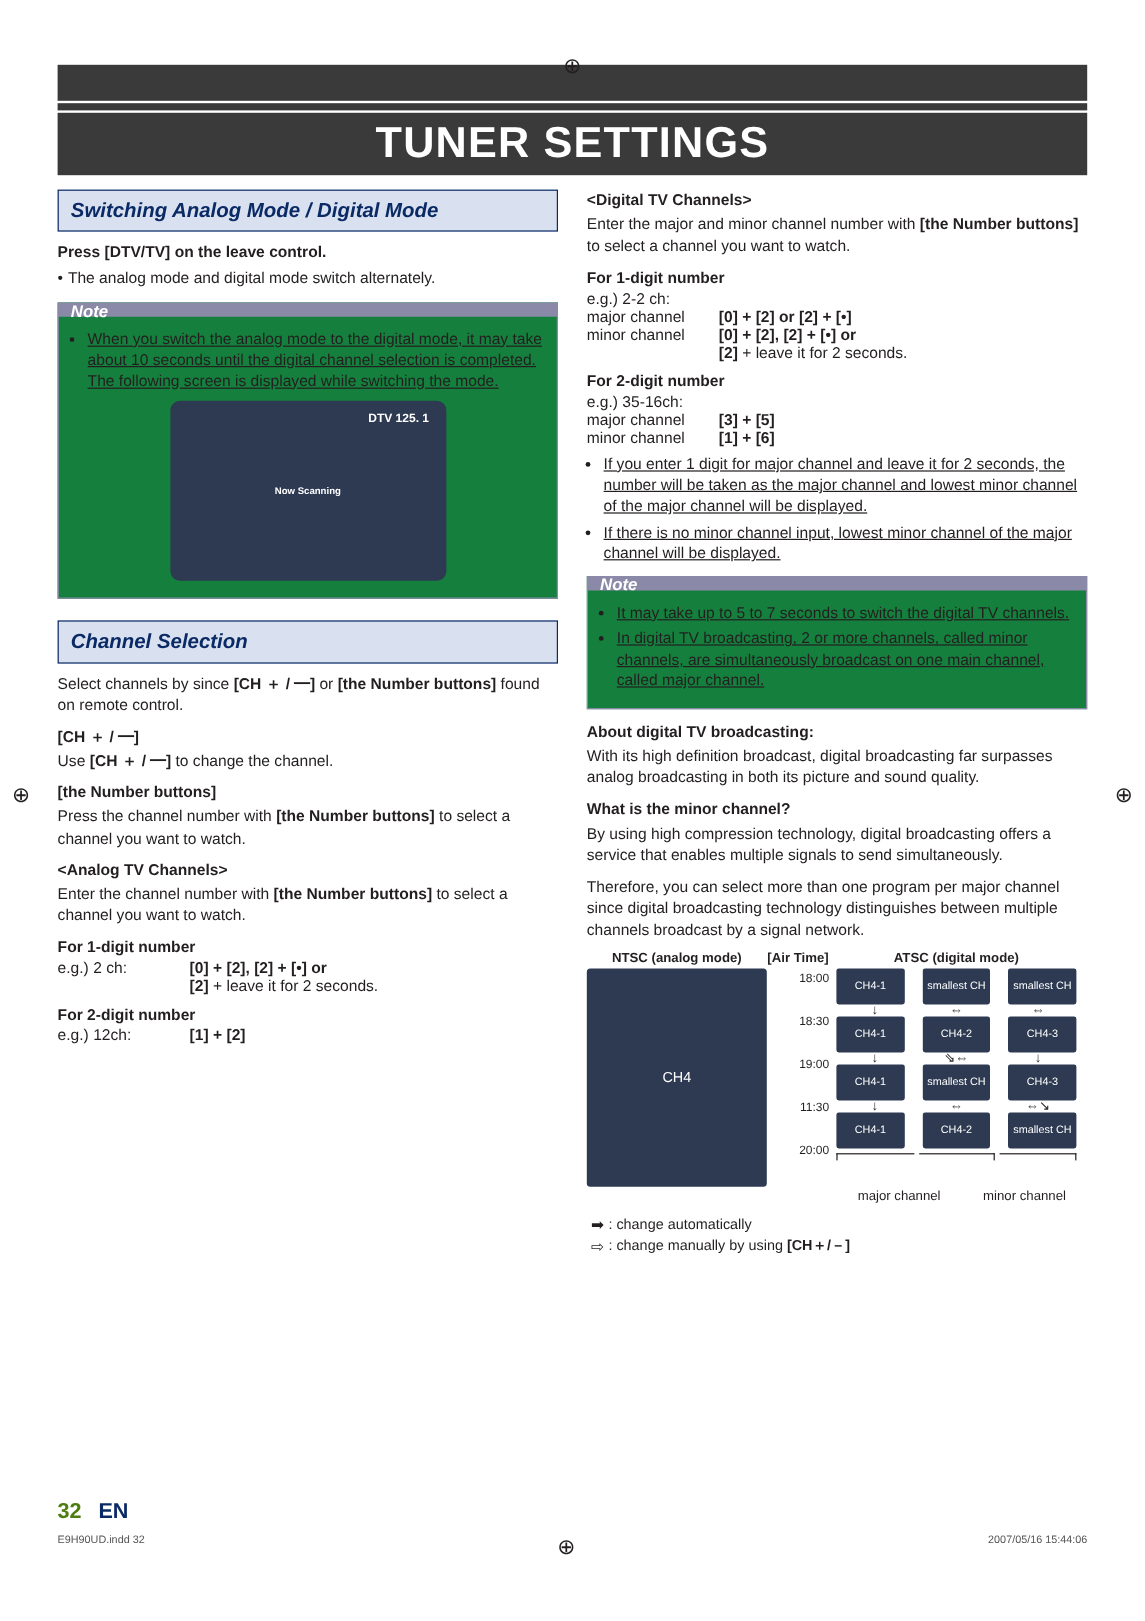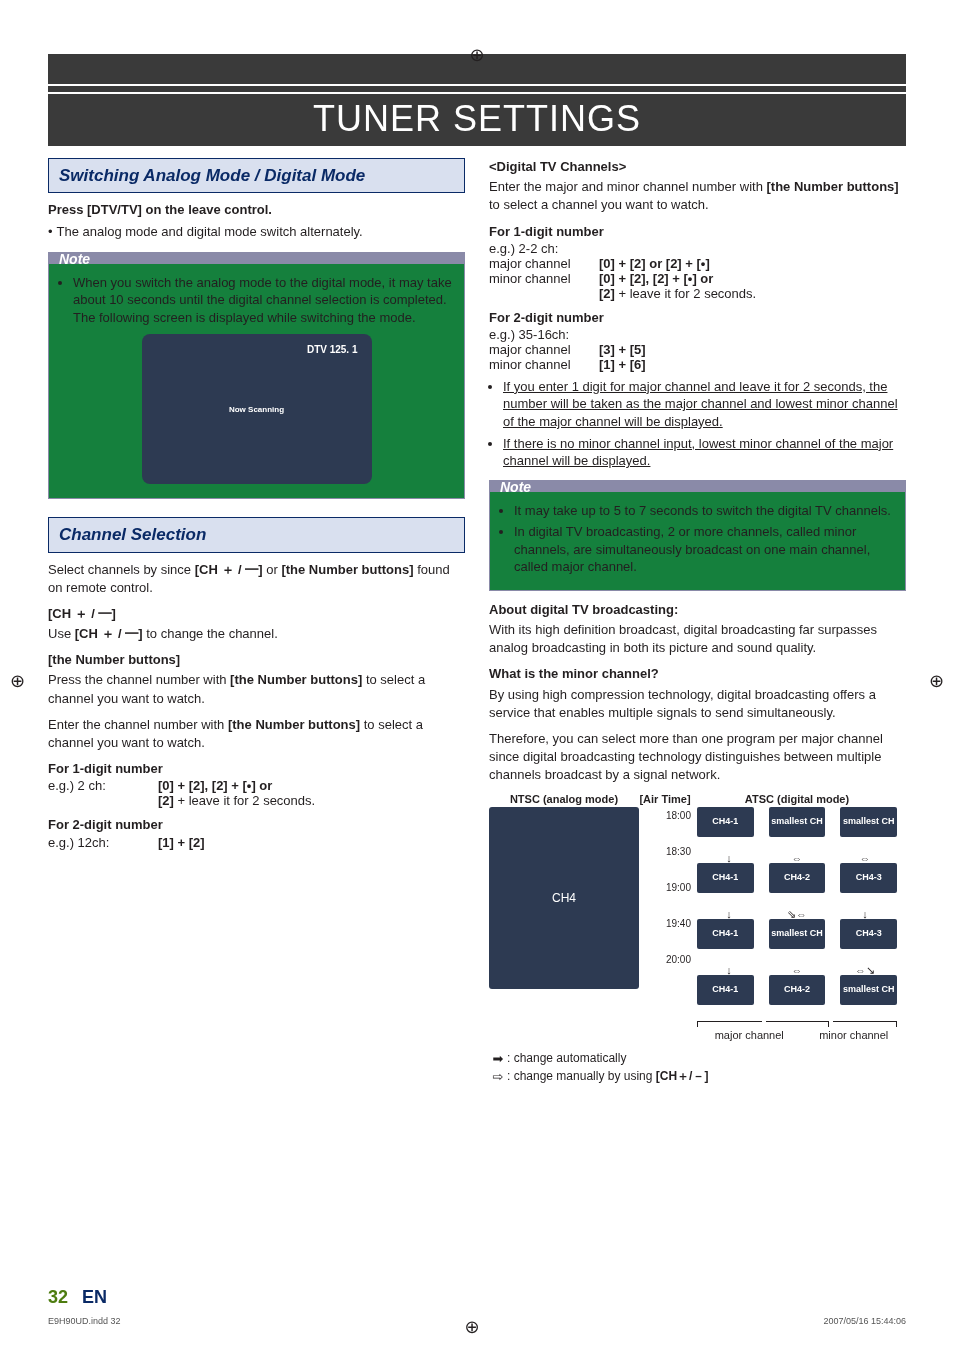--- a/index.html
+++ b/index.html
@@ -33,21 +33,21 @@
   .top-band-narrow {
     background: #3a3a3a;
     height: 6px;
     width: 100%;
     margin-top: 2px;
   }
   .title-band {
     background: #3a3a3a;
     color: #fff;
     text-align: center;
-    font-weight: 400;
+    font-weight: 700;
     font-size: 36px;
     letter-spacing: 1px;
     padding: 4px 0 6px 0;
     margin-top: 2px;
   }
   .cols {
     display: flex;
     gap: 24px;
     margin-top: 12px;
   }
@@ -75,21 +75,21 @@
   .note-box .note-label {
     position: absolute;
     top: -13px;
     left: 6px;
     font-style: italic;
     font-weight: 700;
     color: #fff;
     font-size: 14px;
     padding: 0 4px;
   }
-  .note-box ul { margin: 4px 0 0 0; padding-left: 14px; }
+  .note-box ul { margin: 4px 0 0 0; padding-left: 14px; text-decoration: underline; }
   .note-box li { margin-bottom: 4px; line-height: 1.35; }
   .tv-screen {
     width: 230px;
     height: 150px;
     background: #2d3a52;
     border-radius: 8px;
     margin: 8px auto 4px auto;
     color: #fff;
     font-size: 10px;
     position: relative;
@@ -125,21 +125,21 @@
   .ntsc-box {
     background: #2d3a52;
     color: #fff;
     border-radius: 3px;
     height: 182px;
     display:flex; align-items:center; justify-content:center;
     font-size: 12px;
   }
   .d-times .t { height: 36px; line-height: 14px; padding-top: 2px;}
   .atsc-col { background: transparent; }
-  .atsc-row { display:flex; gap:15px; margin-bottom: 16px; font-weight: bold; }
+  .atsc-row { display:flex; gap:15px; margin-bottom: 0; }
   .cell {
     background:#2d3a52; color:#fff; border-radius:2px;
     height: 30px; display:flex; align-items:center; justify-content:center;
     font-size:9px; text-align:center; padding:0 2px; line-height:1.1;
   }
   .w1 { flex:1; }
   .arrows-row { display:flex; gap:4px; height:10px; }
   .arrows-row > div { flex:1; text-align:center; line-height:10px; font-size:11px;}
   .atsc-stub { display:flex; gap:4px; margin-top:4px;}
   .stub { flex:1; height:6px; border-right:1px solid #231f20; border-top:1px solid #231f20; }
@@ -196,20 +196,21 @@
         <span>Select channels by since </span><span class="bold">[CH ＋ / ━]</span><span> or </span><span class="bold">[the Number buttons]</span><span> found on remote control.</span>
       </p>
       <p class="bold" style="margin-bottom:2px;">[CH ＋ / ━]</p>
       <p style="margin-top:0;">
         <span>Use </span><span class="bold">[CH ＋ / ━]</span><span> to change the channel.</span>
       </p>
       <p class="bold" style="margin-bottom:2px;">[the Number buttons]</p>
       <p style="margin-top:0;">
         <span>Press the channel number with </span><span class="bold">[the Number buttons]</span><span> to select a channel you want to watch.</span>
       </p>
+      <p class="bold" style="margin-bottom:2px;">&lt;Analog TV Channels&gt;</p>
       <p style="margin-top:0;">
         <span>Enter the channel number with </span><span class="bold">[the Number buttons]</span><span> to select a channel you want to watch.</span>
       </p>
       <p class="bold" style="margin-bottom:0;">For 1-digit number</p>
       <div class="kvrow">
         <div class="k">e.g.) 2 ch:</div>
         <div class="v bold">[0] + [2], [2] + [•] or</div>
       </div>
       <div class="indent-v">
         <span class="bold">[2]</span> + leave it for 2 seconds.
@@ -273,21 +274,21 @@
       <div class="diagram">
         <div class="d-ntsc">
           <div class="d-head">NTSC (analog mode)</div>
           <div class="ntsc-box">CH4</div>
         </div>
         <div class="d-times">
           <div class="d-head">[Air Time]</div>
           <div class="t">18:00</div>
           <div class="t">18:30</div>
           <div class="t">19:00</div>
-          <div class="t">19:40</div>
+          <div class="t">11:30</div>
           <div class="t">20:00</div>
         </div>
         <div class="d-atsc">
           <div class="d-head">ATSC (digital mode)</div>
           <div class="atsc-col">
             <div class="atsc-row">
               <div class="cell w1">CH4-1</div>
               <div class="cell w1">smallest CH</div>
               <div class="cell w1">smallest CH</div>
             </div>

